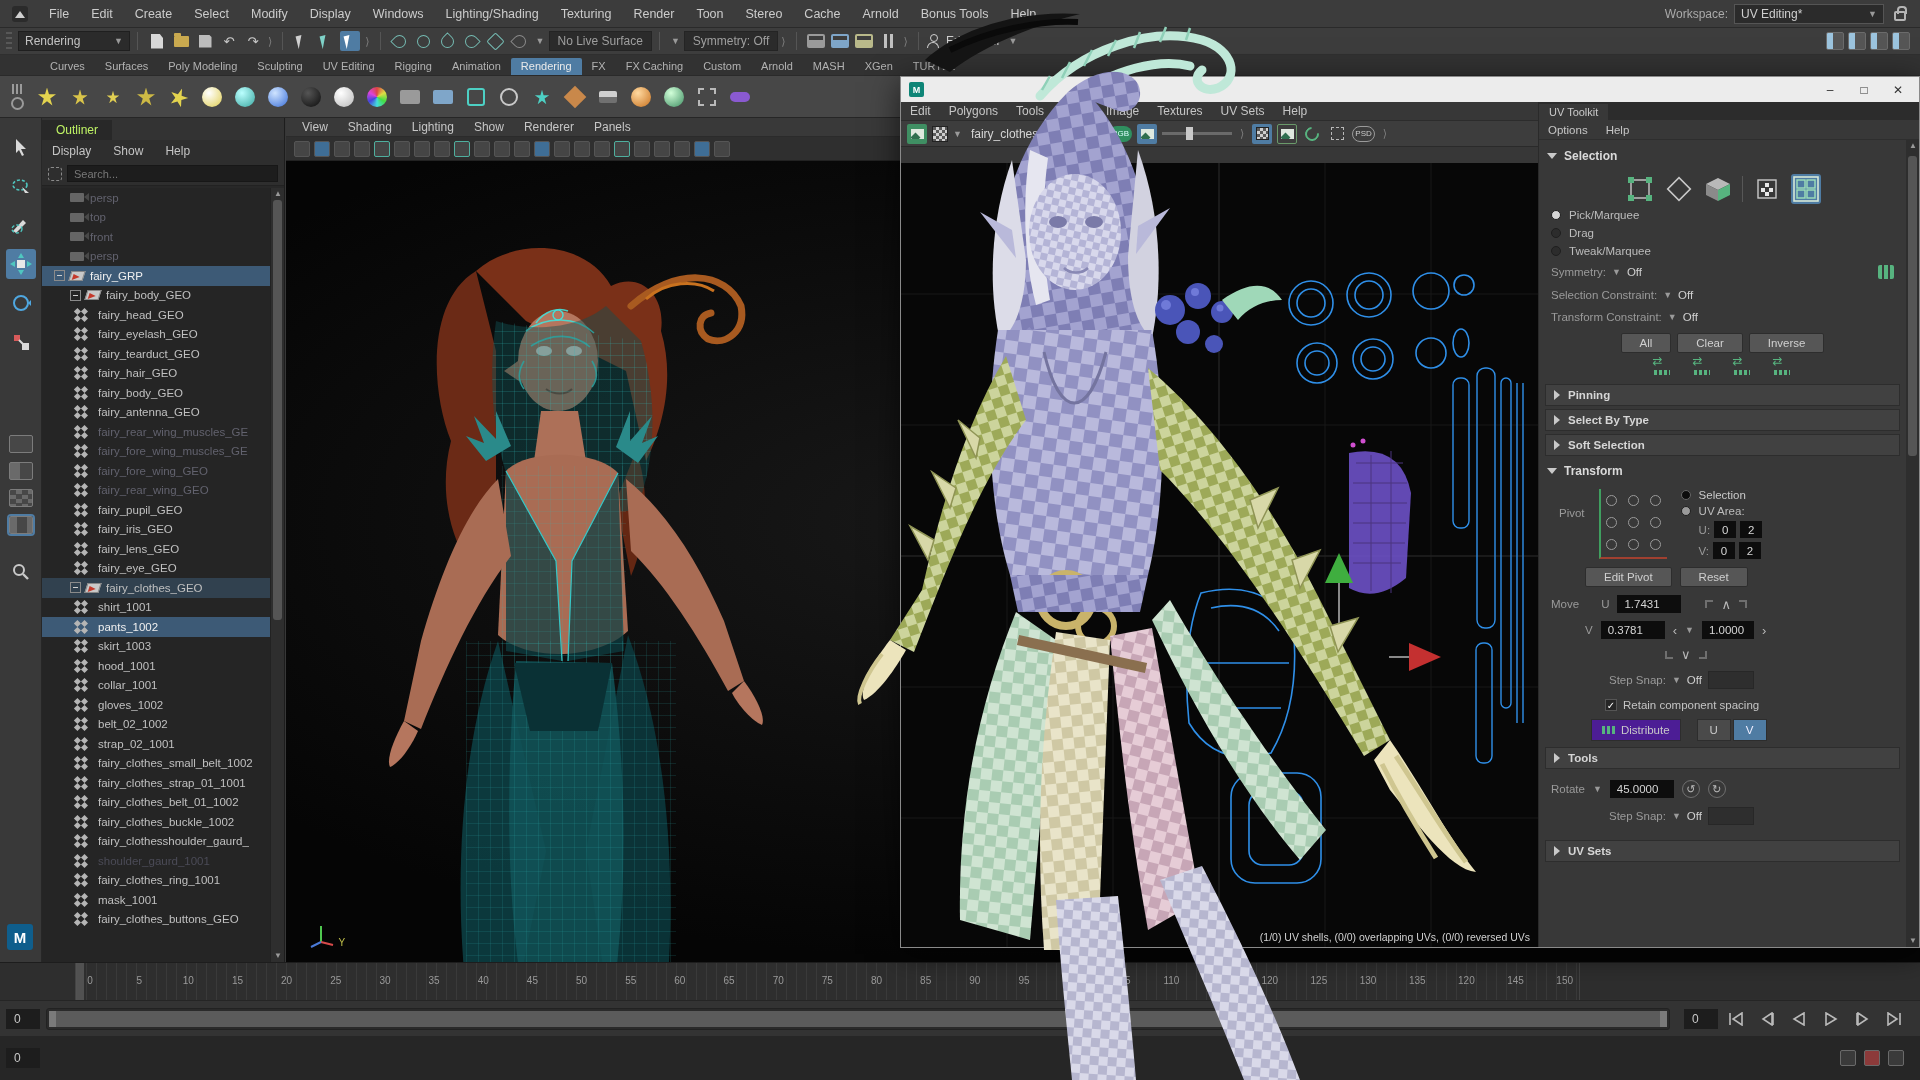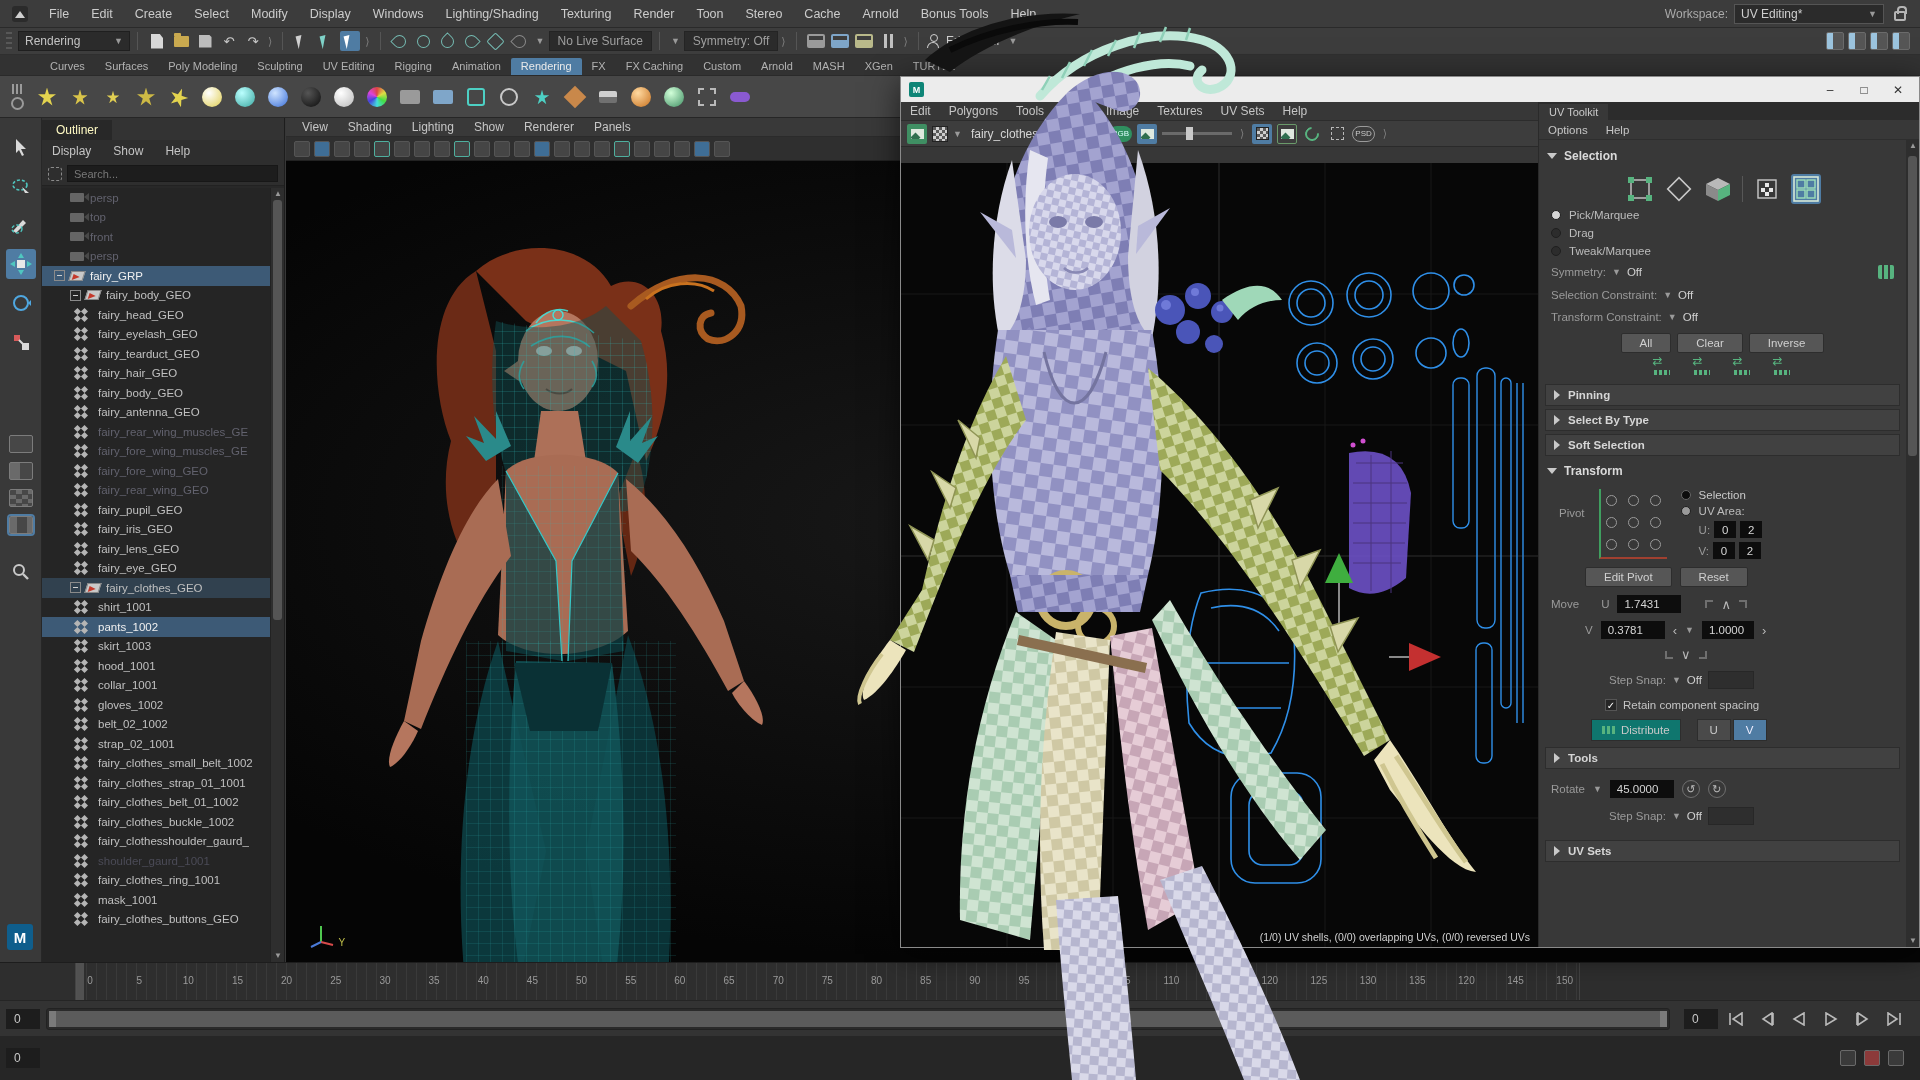--- a/index.html
+++ b/index.html
@@ -69,21 +69,21 @@
   .tool svg { display:block; }
   .tool-gap { height:60px; }
   .layout-btn { width:24px; height:18px; border:1px solid #7c7c7c; background:#474747; border-radius:2px; }
   .layout-btn.split { background:linear-gradient(90deg,#6a6a6a 0 10px,#474747 10px); }
   .layout-btn.cur { outline:2px solid #4f7ca3; }
   .maya-m { position:absolute; bottom:12px; left:7px; width:26px; height:26px; background:#0f5e8c; color:#fff; font-weight:bold; font-size:15px; display:flex; align-items:center; justify-content:center; border-radius:3px; }
 
   
   .outliner { position:absolute; left:42px; top:118px; width:243px; height:844px; background:#282828; border-right:1px solid #1d1d1d; }
   .o-titlebar { height:22px; background:#333; display:flex; align-items:flex-end; }
-  .o-title { background:#282828; color:#fef9c3; padding:3px 14px; font-size:12px; }
+  .o-title { background:#282828; color:#bef264; padding:3px 14px; font-size:12px; }
   .o-menus { height:22px; display:flex; align-items:center; gap:2px; background:#2e2e2e; }
   .o-menus span { padding:0 10px; color:#c4c4c4; }
   .o-search-row { height:24px; display:flex; align-items:center; gap:5px; padding:0 6px; background:#2e2e2e; border-bottom:1px solid #222; }
   .filter-ic { width:14px; height:14px; border:1.5px dashed #8a8a8a; border-radius:3px; }
   .o-search { flex:1; height:17px; background:#1d1d1d; border:1px solid #171717; color:#cfcfcf; padding:0 6px; font-size:11px; }
   .o-search::placeholder { color:#787878; }
   .o-list { position:absolute; top:70px; bottom:0; left:0; right:14px; overflow:hidden; background:#252525; }
   .o-row { height:19.5px; display:flex; align-items:center; font-size:11.5px; color:#c0c0c0; padding-left:6px; white-space:nowrap; }
   .o-row.selected { background:#3d5a76; color:#f0f0f0; }
   .o-row.rowhl { background:#31414f; }
@@ -185,21 +185,21 @@
   .move-row { display:flex; align-items:center; gap:8px; padding:4px 6px; color:#9a9a9a; }
   .numfield { background:#0d0d0d; color:#d6d6d6; height:18px; display:flex; align-items:center; padding:0 7px; min-width:64px; }
   .cnr { width:8px; height:8px; border:0 solid #6f6f6f; }
   .cnr.tl { border-top-width:2px; border-left-width:2px; }
   .cnr.tr { border-top-width:2px; border-right-width:2px; }
   .cnr.bl { border-bottom-width:2px; border-left-width:2px; }
   .cnr.br { border-bottom-width:2px; border-right-width:2px; }
   .chev { color:#b9b9b9; font-size:13px; }
   .chk { width:12px; height:12px; background:#262626; border:1px solid #555; color:#fff; font-size:10px; line-height:11px; text-align:center; }
   .dist-row { display:flex; align-items:center; gap:2px; padding:3px 0 3px 46px; }
-  .dist-btn { background:#0f766e; border:1px solid #2d2d2d; color:#c9c9c9; height:22px; display:flex; align-items:center; gap:5px; padding:0 10px; }
+  .dist-btn { background:#4c1d95; border:1px solid #2d2d2d; color:#c9c9c9; height:22px; display:flex; align-items:center; gap:5px; padding:0 10px; }
   .dist-dots { width:14px; height:8px; background:repeating-linear-gradient(90deg,#57b37f 0 3px,transparent 3px 5px); }
   .uv-btn { width:34px; height:22px; background:#4a4a4a; border:1px solid #2d2d2d; color:#c9c9c9; display:flex; align-items:center; justify-content:center; }
   .uv-btn.on { background:#4f7ca3; color:#eef; }
   .rot-btn { width:18px; height:18px; border:1px solid #6f6f6f; border-radius:50%; color:#b9b9b9; font-size:11px; display:flex; align-items:center; justify-content:center; }
   .dim-btn { width:46px; height:18px; background:#2e2e2e; border:1px solid #272727; }
 
   
   .timeline { position:absolute; left:0; top:962px; width:1920px; height:38px; background:#2e2e2e; border-top:1px solid #1d1d1d; }
   .ticks { position:absolute; left:75px; right:340px; top:0; bottom:0;
     background:repeating-linear-gradient(90deg,#3a3a3a 0 1px,transparent 1px 10px); border-left:1px solid #444; border-right:1px solid #444; }

